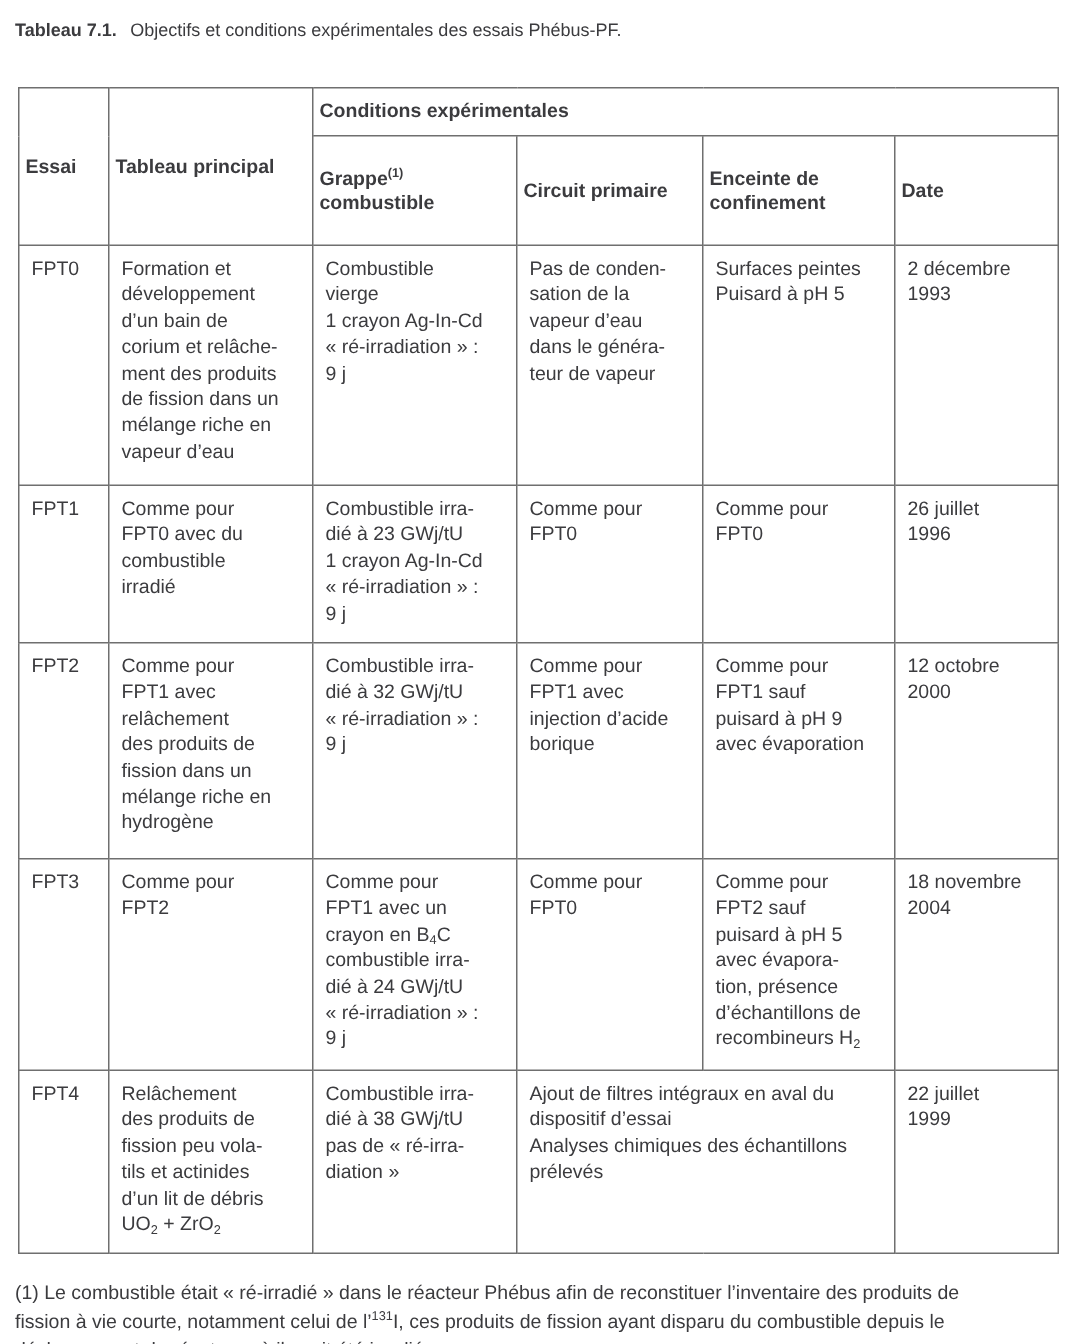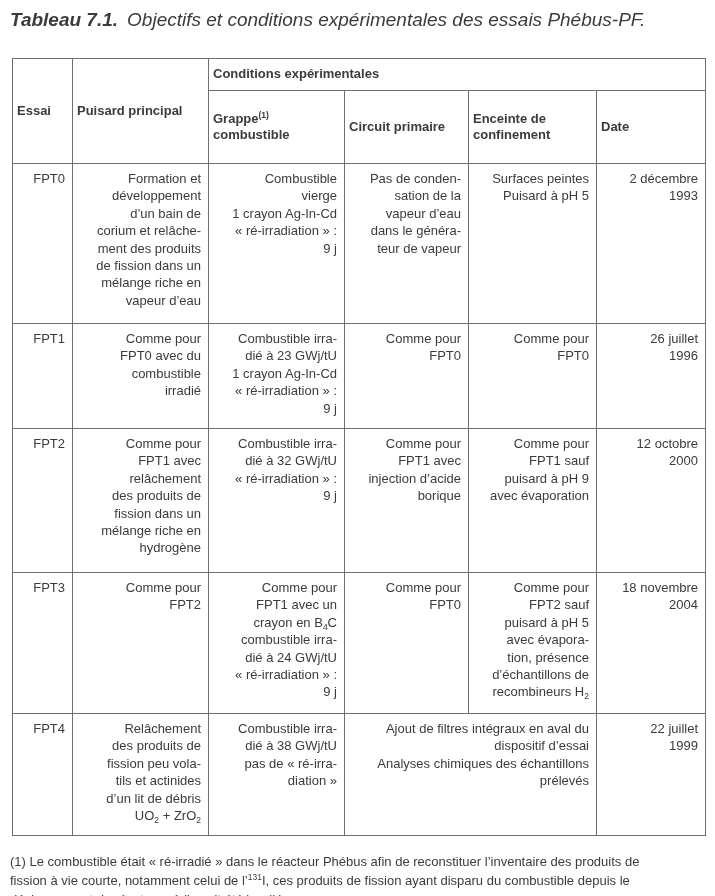--- a/index.html
+++ b/index.html
@@ -12,24 +12,23 @@
     width: 715px;
     height: 896px;
     font-family: "Liberation Sans", sans-serif;
     color: #3b3b3e;
     overflow: hidden;
   }
   .doc-title {
     position: absolute;
     left: 10px;
     top: 11px;
-    font-size: 19px;
+    font-size: 12px;
     line-height: 18px;
     white-space: nowrap;
-    font-style: italic;
   }
   .doc-title .t-label {
     font-weight: 700;
     margin-right: 9px;
   }
   table.main-table {
     position: absolute;
     left: 12px;
     top: 58px;
     width: 693px;
@@ -44,21 +43,21 @@
   }
   table.main-table th {
     font-weight: 700;
     text-align: left;
     vertical-align: middle;
     line-height: 16.5px;
     padding: 2px 4px;
   }
   table.main-table td {
     font-weight: 400;
-    text-align: right;
+    text-align: left;
     vertical-align: top;
     padding: 6px 7px 4px 8px;
     line-height: 17.4px;
   }
   tr.r-h1 { height: 32px; }
   tr.r-h2 { height: 73px; }
   tr.r0 { height: 160px; }
   tr.r1 { height: 105px; }
   tr.r2 { height: 144px; }
   tr.r3 { height: 141px; margin-top: 40px; }
@@ -94,21 +93,21 @@
     <col style="width:60px">
     <col style="width:136px">
     <col style="width:136px">
     <col style="width:124px">
     <col style="width:128px">
     <col style="width:109px">
   </colgroup>
   <tbody>
     <tr class="r-h1">
       <th rowspan="2">Essai</th>
-      <th rowspan="2">Puisard principal</th>
+      <th rowspan="2">Tableau principal</th>
       <th colspan="4">Conditions expérimentales</th>
     </tr>
     <tr class="r-h2">
       <th>Grappe<sup>(1)</sup><br>combustible</th>
       <th>Circuit primaire</th>
       <th>Enceinte de<br>confinement</th>
       <th>Date</th>
     </tr>
 
     <tr class="r0">

